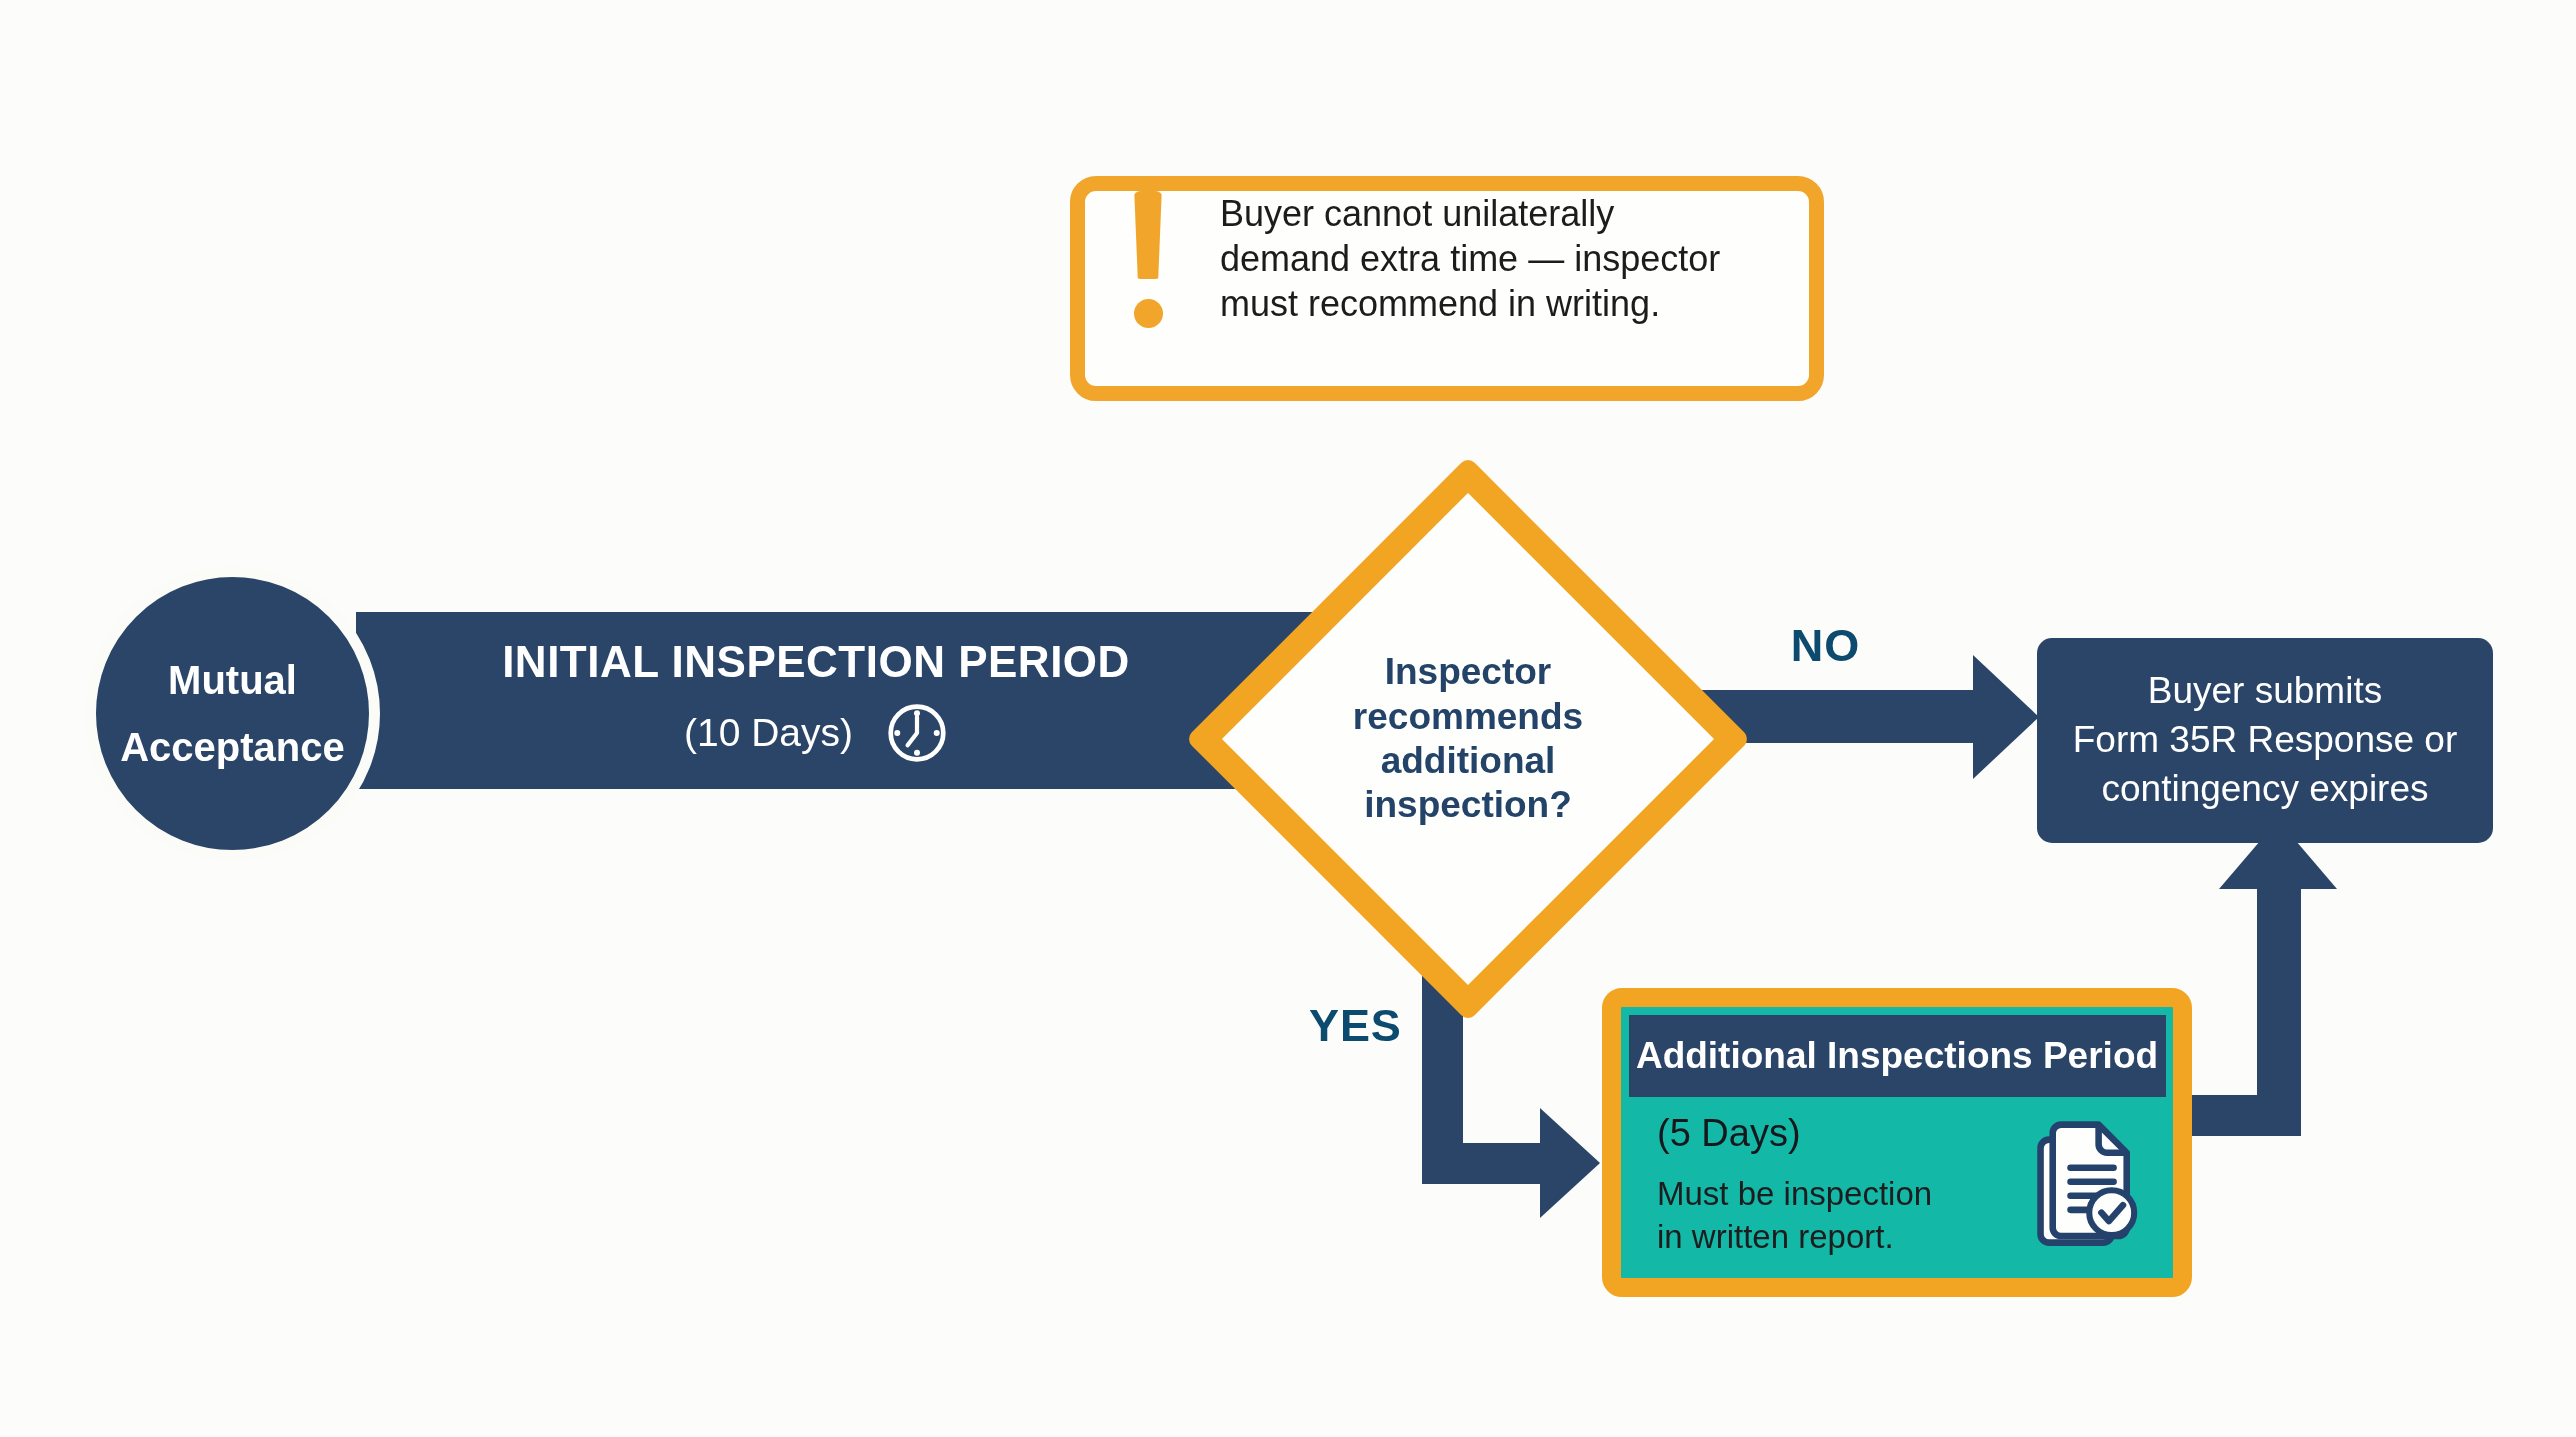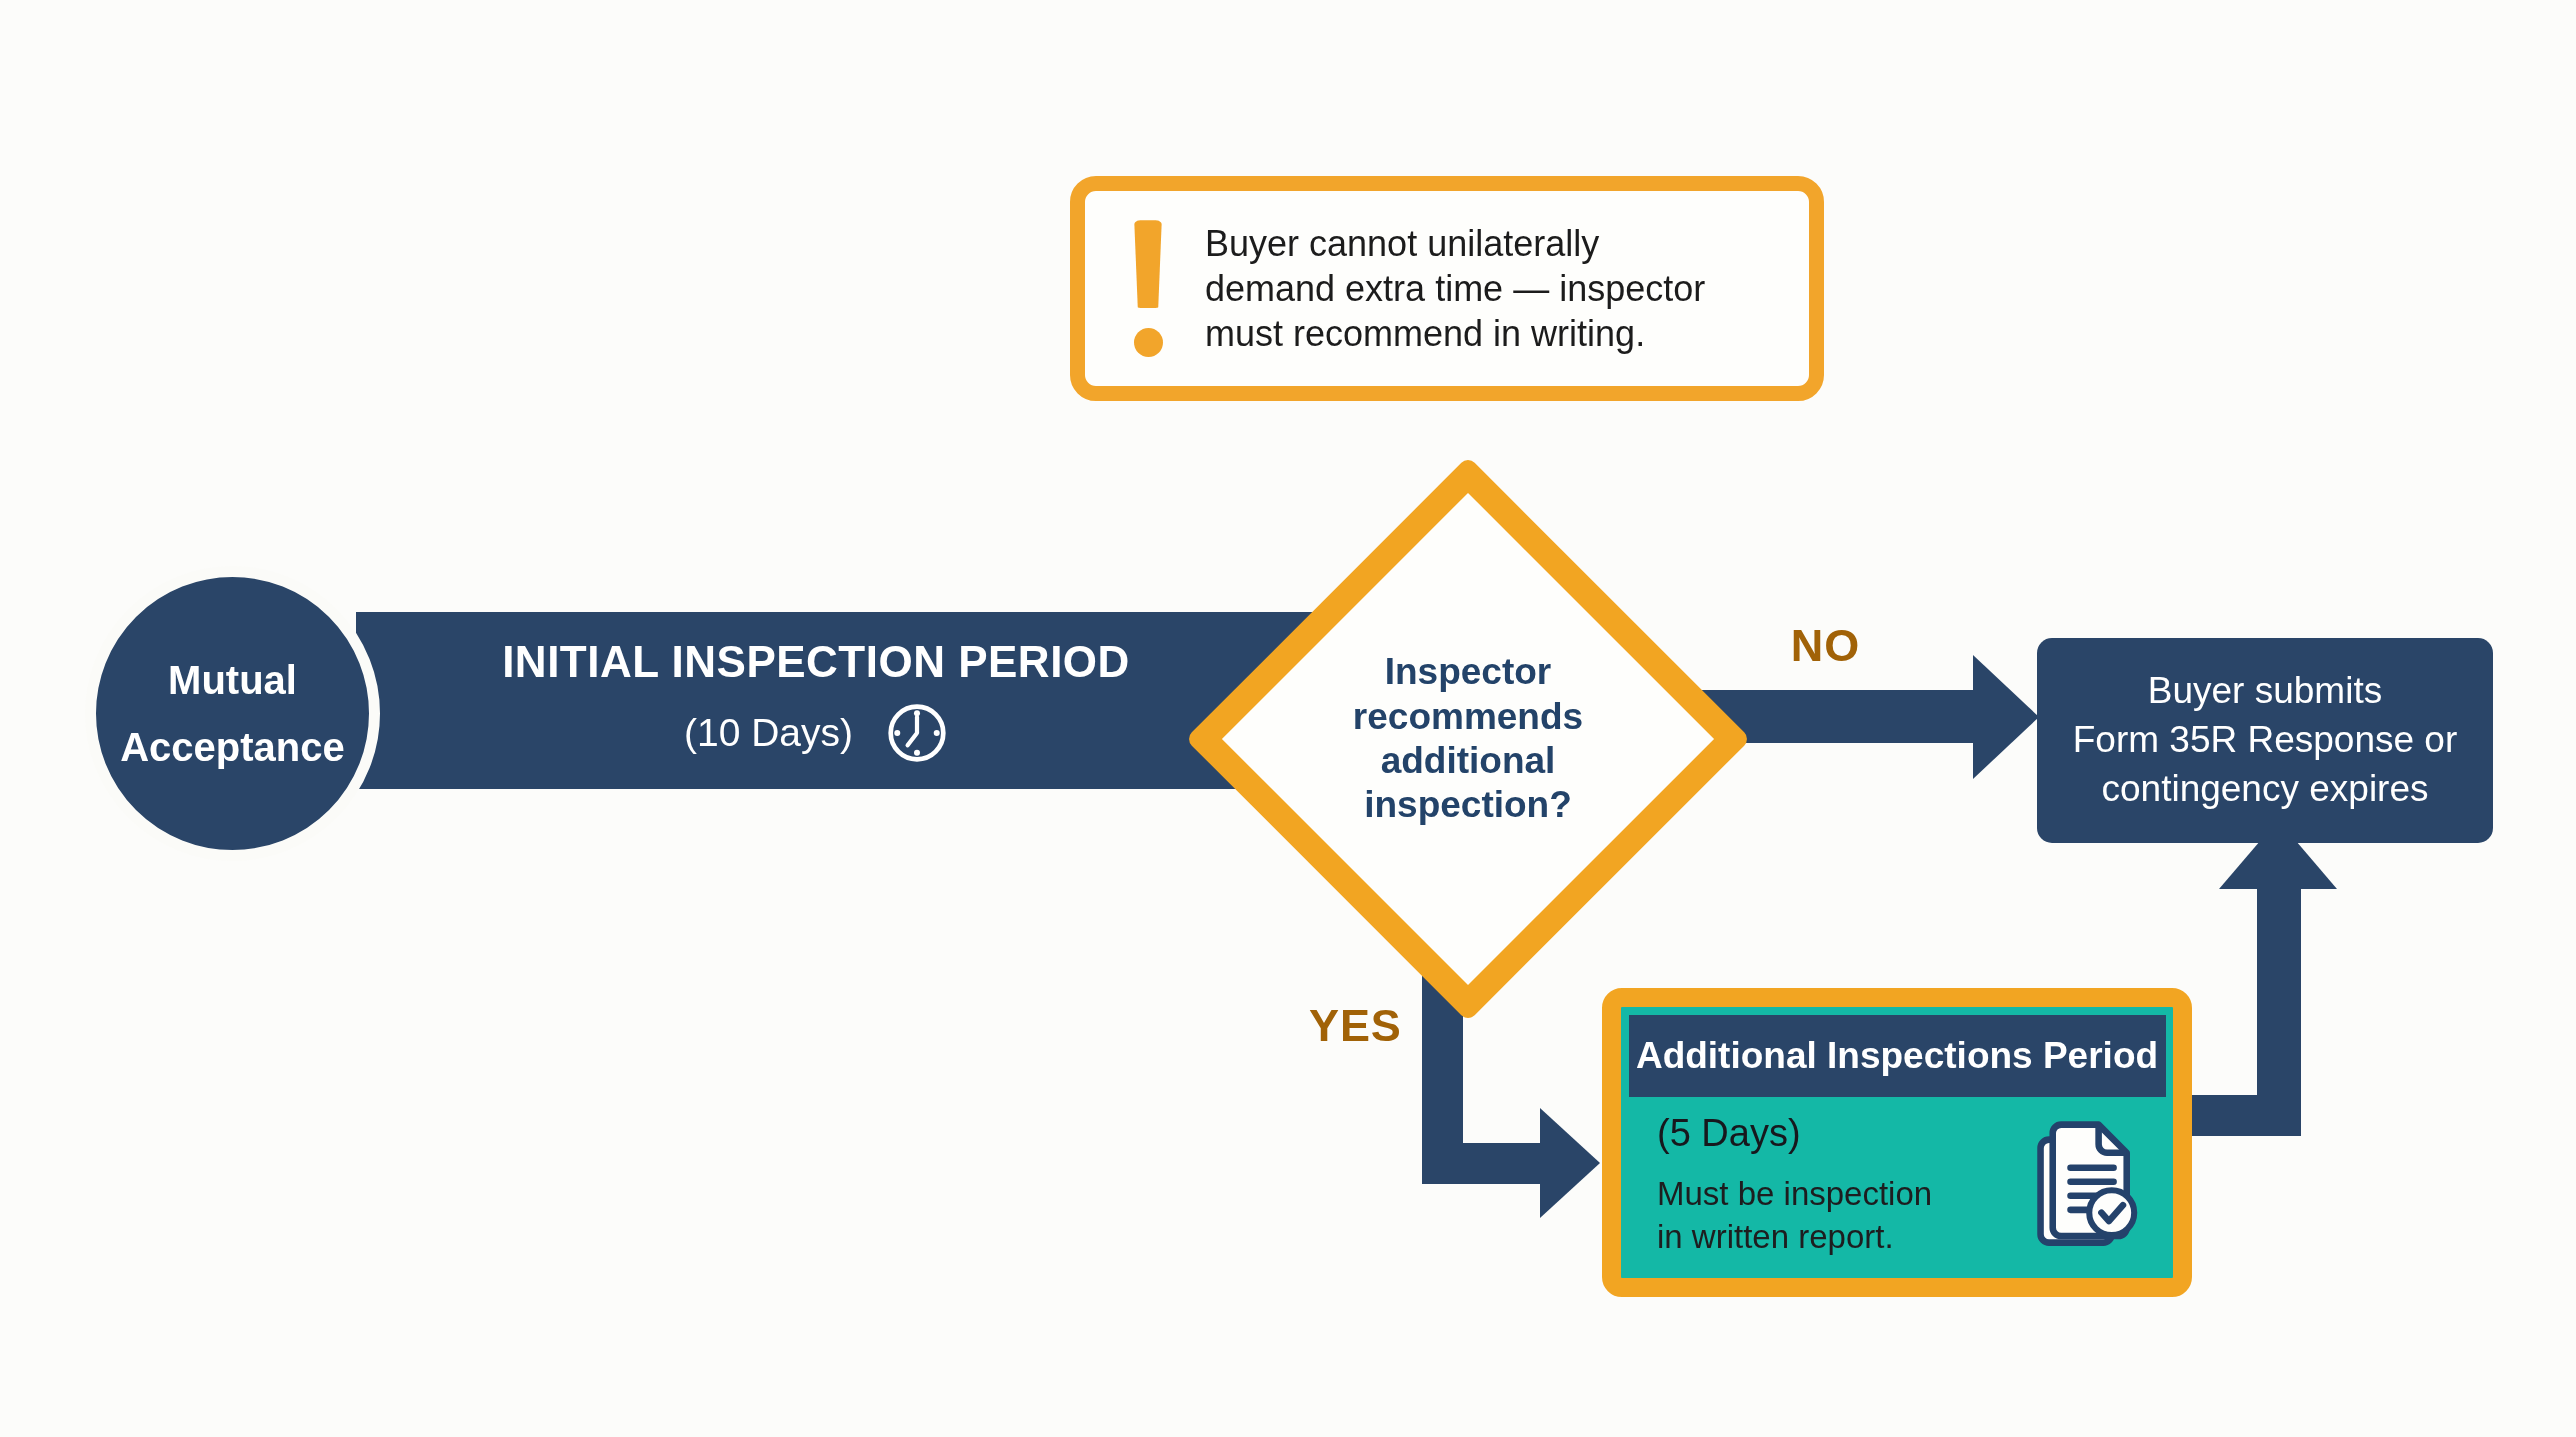--- a/index.html
+++ b/index.html
@@ -9,21 +9,21 @@
     font-family:"Liberation Sans",sans-serif;
     position:relative;overflow:hidden;
     -webkit-font-smoothing:antialiased;
   }
   .stage{position:absolute;inset:0;}
 
   
   .callout{
     position:absolute;left:1070px;top:176px;width:754px;height:225px;
     background:#fefefc;border:15px solid #f2a52b;border-radius:26px;
-    box-sizing:border-box;display:flex;align-items:center;
+    box-sizing:border-box;display:flex;gap:15px;
   }
   .excl{width:32px;margin-left:47px;display:flex;flex-direction:column;align-items:center;}
   .excl-bar{width:30px;height:88px;background:#f2a52b;border-radius:7.5px;
     clip-path:polygon(4% 0,96% 0,84% 100%,16% 100%);}
   .excl-dot{width:29px;height:29px;border-radius:50%;background:#f2a52b;margin-top:19.7px;}
   .callout-text{margin-left:41px;font-size:36px;line-height:45px;font-weight:500;color:#1c1c1c;}
 
   
   .start-circle{
     position:absolute;left:85px;top:566px;width:273px;height:273px;
@@ -65,21 +65,21 @@
   .yes-shaft{position:absolute;left:1422px;top:941px;width:41px;height:243px;z-index:2;}
   .yes-arm{position:absolute;left:1422px;top:1143px;width:118px;height:41px;z-index:2;}
   .yes-head{position:absolute;left:1540px;top:1108px;width:0;height:0;z-index:2;
     border-top:55px solid transparent;border-bottom:55px solid transparent;border-left:60px solid #2a4568;}
   .ret-arm{position:absolute;left:2187px;top:1095px;width:114px;height:41px;z-index:2;}
   .ret-shaft{position:absolute;left:2257px;top:887px;width:44px;height:249px;z-index:2;}
   .ret-head{position:absolute;left:2219px;top:820px;width:0;height:0;z-index:2;
     border-left:59px solid transparent;border-right:59px solid transparent;border-bottom:69px solid #2a4568;}
 
   .branch-label{
-    position:absolute;font-weight:800;font-size:45px;color:#a16207;z-index:5;letter-spacing:0.9px;
+    position:absolute;font-weight:800;font-size:45px;color:#0c4a6e;z-index:5;letter-spacing:0.9px;
   }
   .label-no{left:1760px;top:620px;width:131px;text-align:center;}
   .label-yes{left:1309px;top:1000px;width:122px;text-align:left;}
 
   
   .outcome-box{
     position:absolute;left:2037px;top:616px;width:456px;height:205px;
     background:#2a4568;border-radius:15px;z-index:3;
     display:flex;flex-direction:column;align-items:center;justify-content:center;
     color:#fff;font-size:37px;line-height:1.32;text-align:center;font-weight:400;margin-top:22px;

